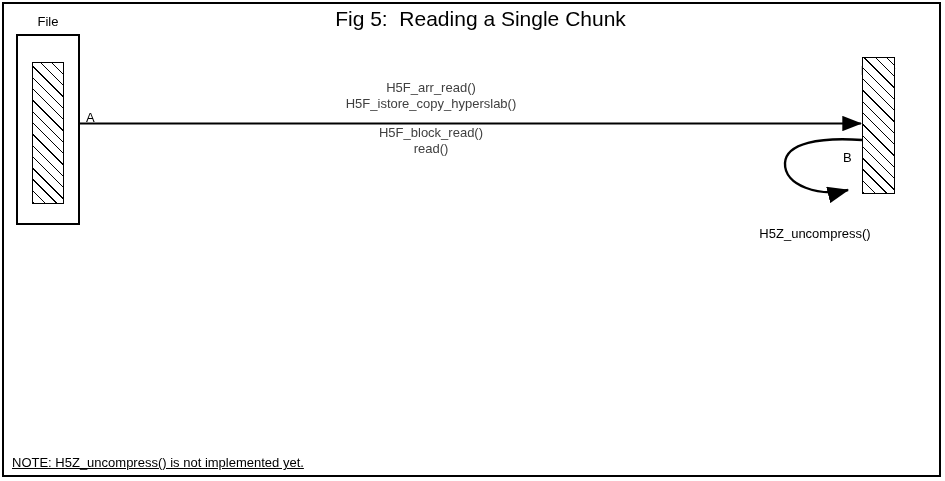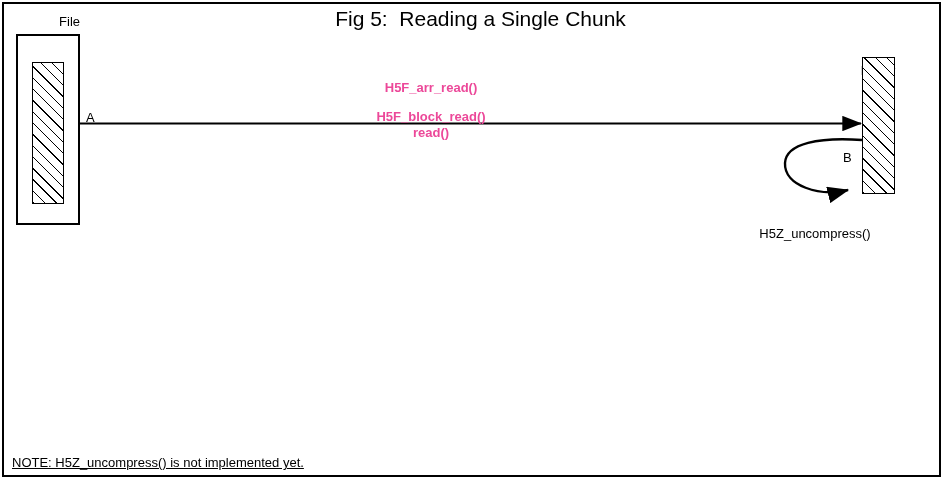--- a/index.html
+++ b/index.html
@@ -37,21 +37,21 @@
     font-size: 21px;
     color: #000000;
     white-space: pre;
   }
   
   #file-label {
     position: absolute;
     left: 16px;
     top: 14px;
     width: 64px;
-    text-align: right;
+    text-align: center;
     font-size: 13px;
     color: #000000;
   }
   #file-outer {
     position: absolute;
     left: 16px;
     top: 34px;
     width: 64px;
     height: 191px;
     border: 2px solid #000000;
@@ -114,23 +114,22 @@
     color: #000000;
   }
   
   #call-list {
     position: absolute;
     left: 281px;
     top: 80px;
     width: 300px;
     text-align: center;
     font-size: 13px;
-    color: #ec4899;
+    color: #404040;
     line-height: 16px;
-    font-weight: bold;
   }
   #call-list div { white-space: pre; }
   
   #uncompress-label {
     position: absolute;
     left: 715px;
     top: 211px;
     width: 200px;
     text-align: center;
     font-size: 13px;
@@ -181,20 +180,21 @@
     <line x1="80" y1="123.5" x2="861" y2="123.5" stroke="#000000" stroke-width="2.2" marker-end="url(#arrowhead)"></line>
 
     <path d="M 862 140 C 820 137, 786 143, 785 163 C 784 186, 820 197, 848 190" stroke="#000000" stroke-width="2.4" fill="none" marker-end="url(#arrowhead)"></path>
   </svg>
 
   <div id="label-a">A</div>
   <div id="label-b">B</div>
 
   <div id="call-list">
     <div>H5F_arr_read()</div>
+    <div>H5F_istore_copy_hyperslab()</div>
     <div style="margin-top:13px">H5F_block_read()</div>
     <div>read()</div>
   </div>
 
   <div id="uncompress-label">H5Z_uncompress()</div>
 
   <div id="note">NOTE: H5Z_uncompress() is not implemented yet.</div>
 
 </div>
 

